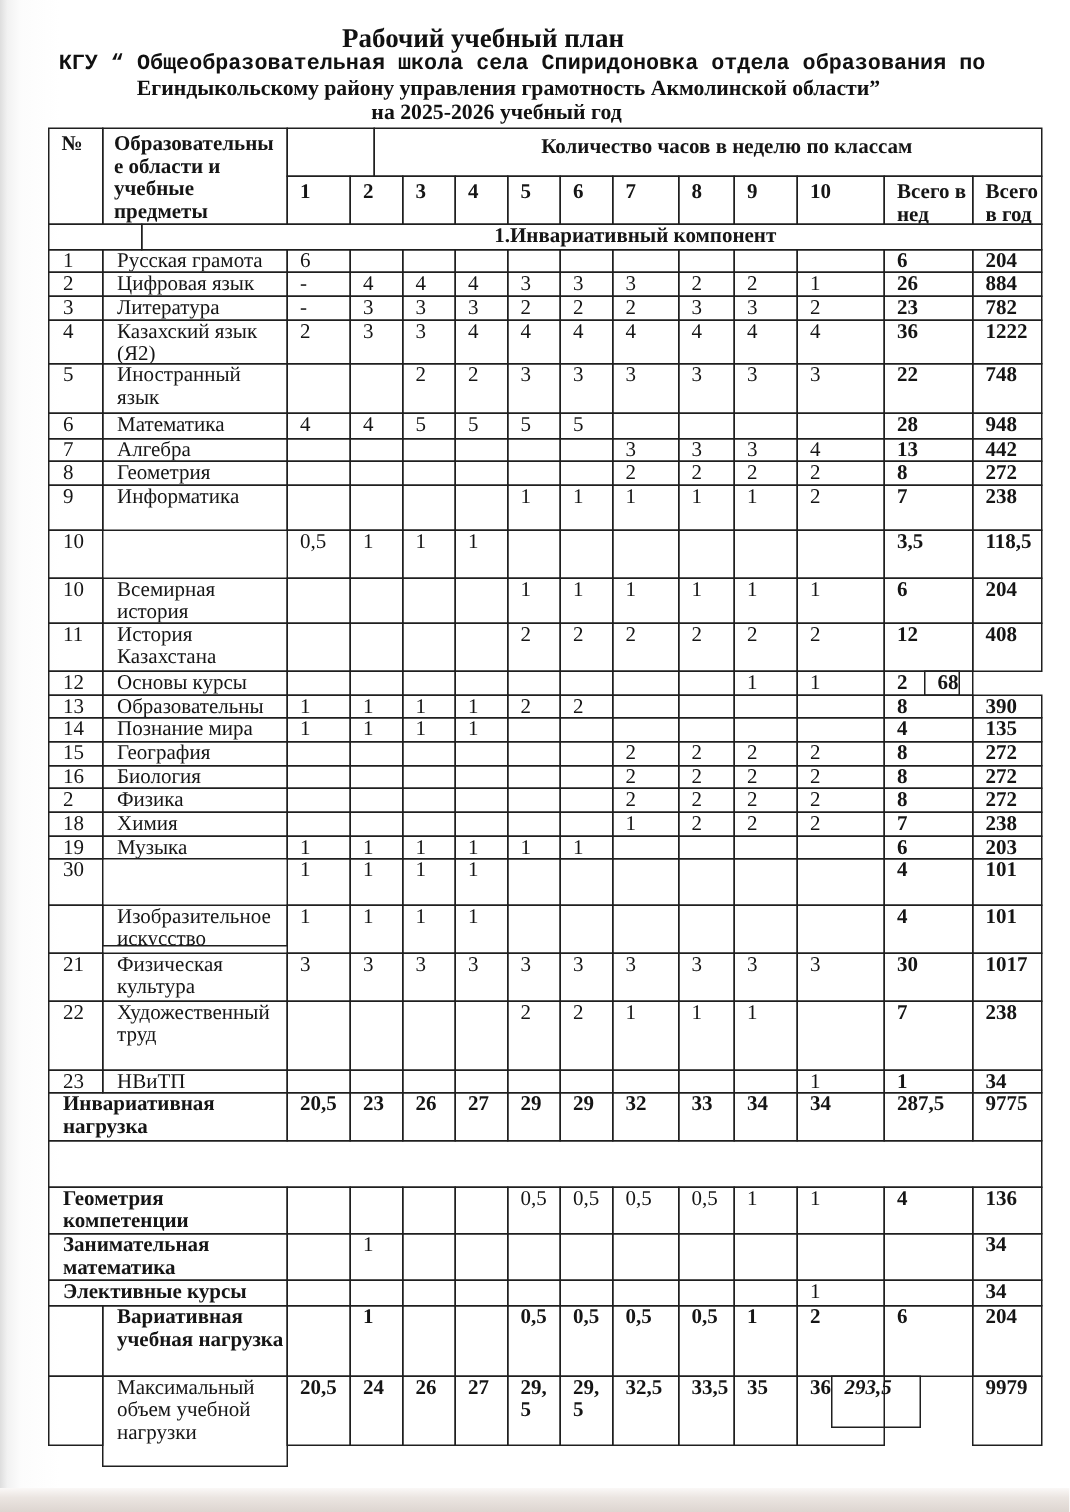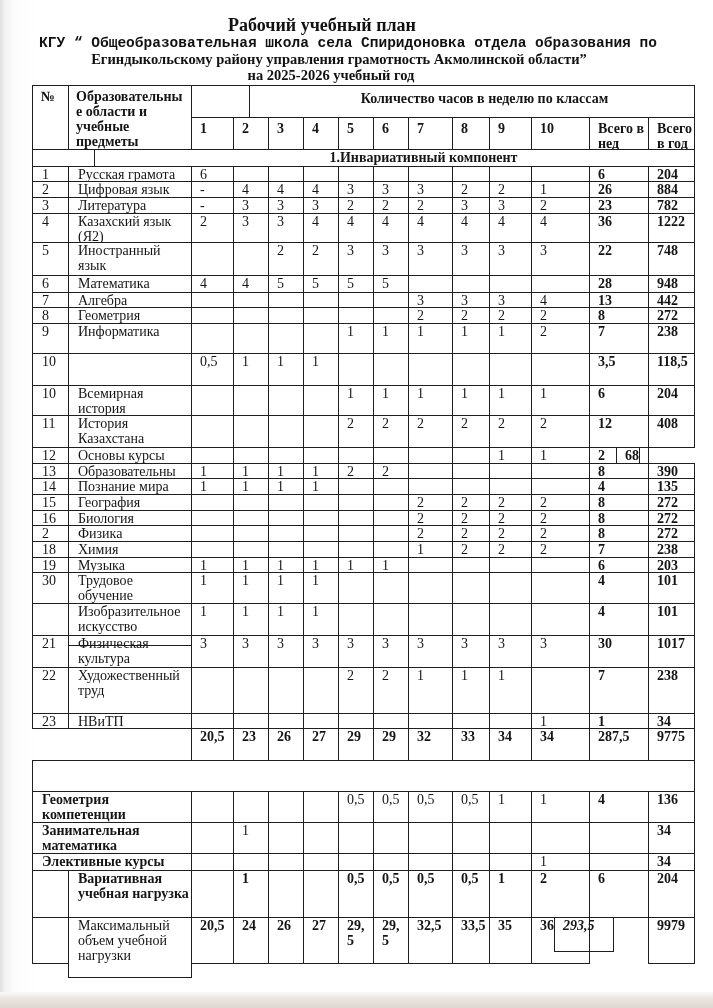--- a/index.html
+++ b/index.html
@@ -403,38 +403,36 @@
         <div class="cell" style="left: 373px; top: 0px; width: 36px; height: 16px;">1</div>
         <div class="cell" style="left: 408px; top: 0px; width: 45px; height: 16px;"></div>
         <div class="cell" style="left: 452px; top: 0px; width: 38px; height: 16px;"></div>
         <div class="cell" style="left: 489px; top: 0px; width: 43px; height: 16px;"></div>
         <div class="cell" style="left: 531px; top: 0px; width: 59px; height: 16px;"></div>
         <div class="cell b" style="left: 589px; top: 0px; width: 60px; height: 16px;">6</div>
         <div class="cell b" style="left: 648px; top: 0px; width: 47px; height: 16px;">203</div>
       </div>
       <div class="trow" style="top: 572px; height: 32px;">
         <div class="cell pl" style="left: 32px; top: 0px; width: 37px; height: 32px;">30</div>
-        <div class="cell pl" style="left: 68px; top: 0px; width: 124px; height: 32px;">Трудовое
-обучение</div>
         <div class="cell" style="left: 191px; top: 0px; width: 43px; height: 32px;">1</div>
         <div class="cell" style="left: 233px; top: 0px; width: 36px; height: 32px;">1</div>
         <div class="cell" style="left: 268px; top: 0px; width: 36px; height: 32px;">1</div>
         <div class="cell" style="left: 303px; top: 0px; width: 36px; height: 32px;">1</div>
         <div class="cell" style="left: 338px; top: 0px; width: 36px; height: 32px;"></div>
         <div class="cell" style="left: 373px; top: 0px; width: 36px; height: 32px;"></div>
         <div class="cell" style="left: 408px; top: 0px; width: 45px; height: 32px;"></div>
         <div class="cell" style="left: 452px; top: 0px; width: 38px; height: 32px;"></div>
         <div class="cell" style="left: 489px; top: 0px; width: 43px; height: 32px;"></div>
         <div class="cell" style="left: 531px; top: 0px; width: 59px; height: 32px;"></div>
         <div class="cell b" style="left: 589px; top: 0px; width: 60px; height: 32px;">4</div>
         <div class="cell b" style="left: 648px; top: 0px; width: 47px; height: 32px;">101</div>
       </div>
       <div class="trow" style="top: 603px; height: 33px;">
         <div class="cell pl" style="left: 32px; top: 0px; width: 37px; height: 33px;"></div>
-        <div class="cell pl" style="left: 68px; top: 0px; width: 124px; height: 43px;">Изобразительное
+        <div class="cell pl" style="left: 68px; top: 0px; width: 124px; height: 28px;">Изобразительное
 искусство</div>
         <div class="cell" style="left: 191px; top: 0px; width: 43px; height: 33px;">1</div>
         <div class="cell" style="left: 233px; top: 0px; width: 36px; height: 33px;">1</div>
         <div class="cell" style="left: 268px; top: 0px; width: 36px; height: 33px;">1</div>
         <div class="cell" style="left: 303px; top: 0px; width: 36px; height: 33px;">1</div>
         <div class="cell" style="left: 338px; top: 0px; width: 36px; height: 33px;"></div>
         <div class="cell" style="left: 373px; top: 0px; width: 36px; height: 33px;"></div>
         <div class="cell" style="left: 408px; top: 0px; width: 45px; height: 33px;"></div>
         <div class="cell" style="left: 452px; top: 0px; width: 38px; height: 33px;"></div>
         <div class="cell" style="left: 489px; top: 0px; width: 43px; height: 33px;"></div>
@@ -486,20 +484,22 @@
         <div class="cell" style="left: 338px; top: 0px; width: 36px; height: 16px;"></div>
         <div class="cell" style="left: 373px; top: 0px; width: 36px; height: 16px;"></div>
         <div class="cell" style="left: 408px; top: 0px; width: 45px; height: 16px;"></div>
         <div class="cell" style="left: 452px; top: 0px; width: 38px; height: 16px;"></div>
         <div class="cell" style="left: 489px; top: 0px; width: 43px; height: 16px;"></div>
         <div class="cell" style="left: 531px; top: 0px; width: 59px; height: 16px;">1</div>
         <div class="cell b" style="left: 589px; top: 0px; width: 60px; height: 16px;">1</div>
         <div class="cell b" style="left: 648px; top: 0px; width: 47px; height: 16px;">34</div>
       </div>
       <div class="trow" style="top: 728px; height: 33px;">
+        <div class="cell b pl" style="left: 32px; top: 0px; width: 160px; height: 33px;">Инвариативная
+нагрузка</div>
         <div class="cell b" style="left: 191px; top: 0px; width: 43px; height: 33px;">20,5</div>
         <div class="cell b" style="left: 233px; top: 0px; width: 36px; height: 33px;">23</div>
         <div class="cell b" style="left: 268px; top: 0px; width: 36px; height: 33px;">26</div>
         <div class="cell b" style="left: 303px; top: 0px; width: 36px; height: 33px;">27</div>
         <div class="cell b" style="left: 338px; top: 0px; width: 36px; height: 33px;">29</div>
         <div class="cell b" style="left: 373px; top: 0px; width: 36px; height: 33px;">29</div>
         <div class="cell b" style="left: 408px; top: 0px; width: 45px; height: 33px;">32</div>
         <div class="cell b" style="left: 452px; top: 0px; width: 38px; height: 33px;">33</div>
         <div class="cell b" style="left: 489px; top: 0px; width: 43px; height: 33px;">34</div>
         <div class="cell b" style="left: 531px; top: 0px; width: 59px; height: 33px;">34</div>

